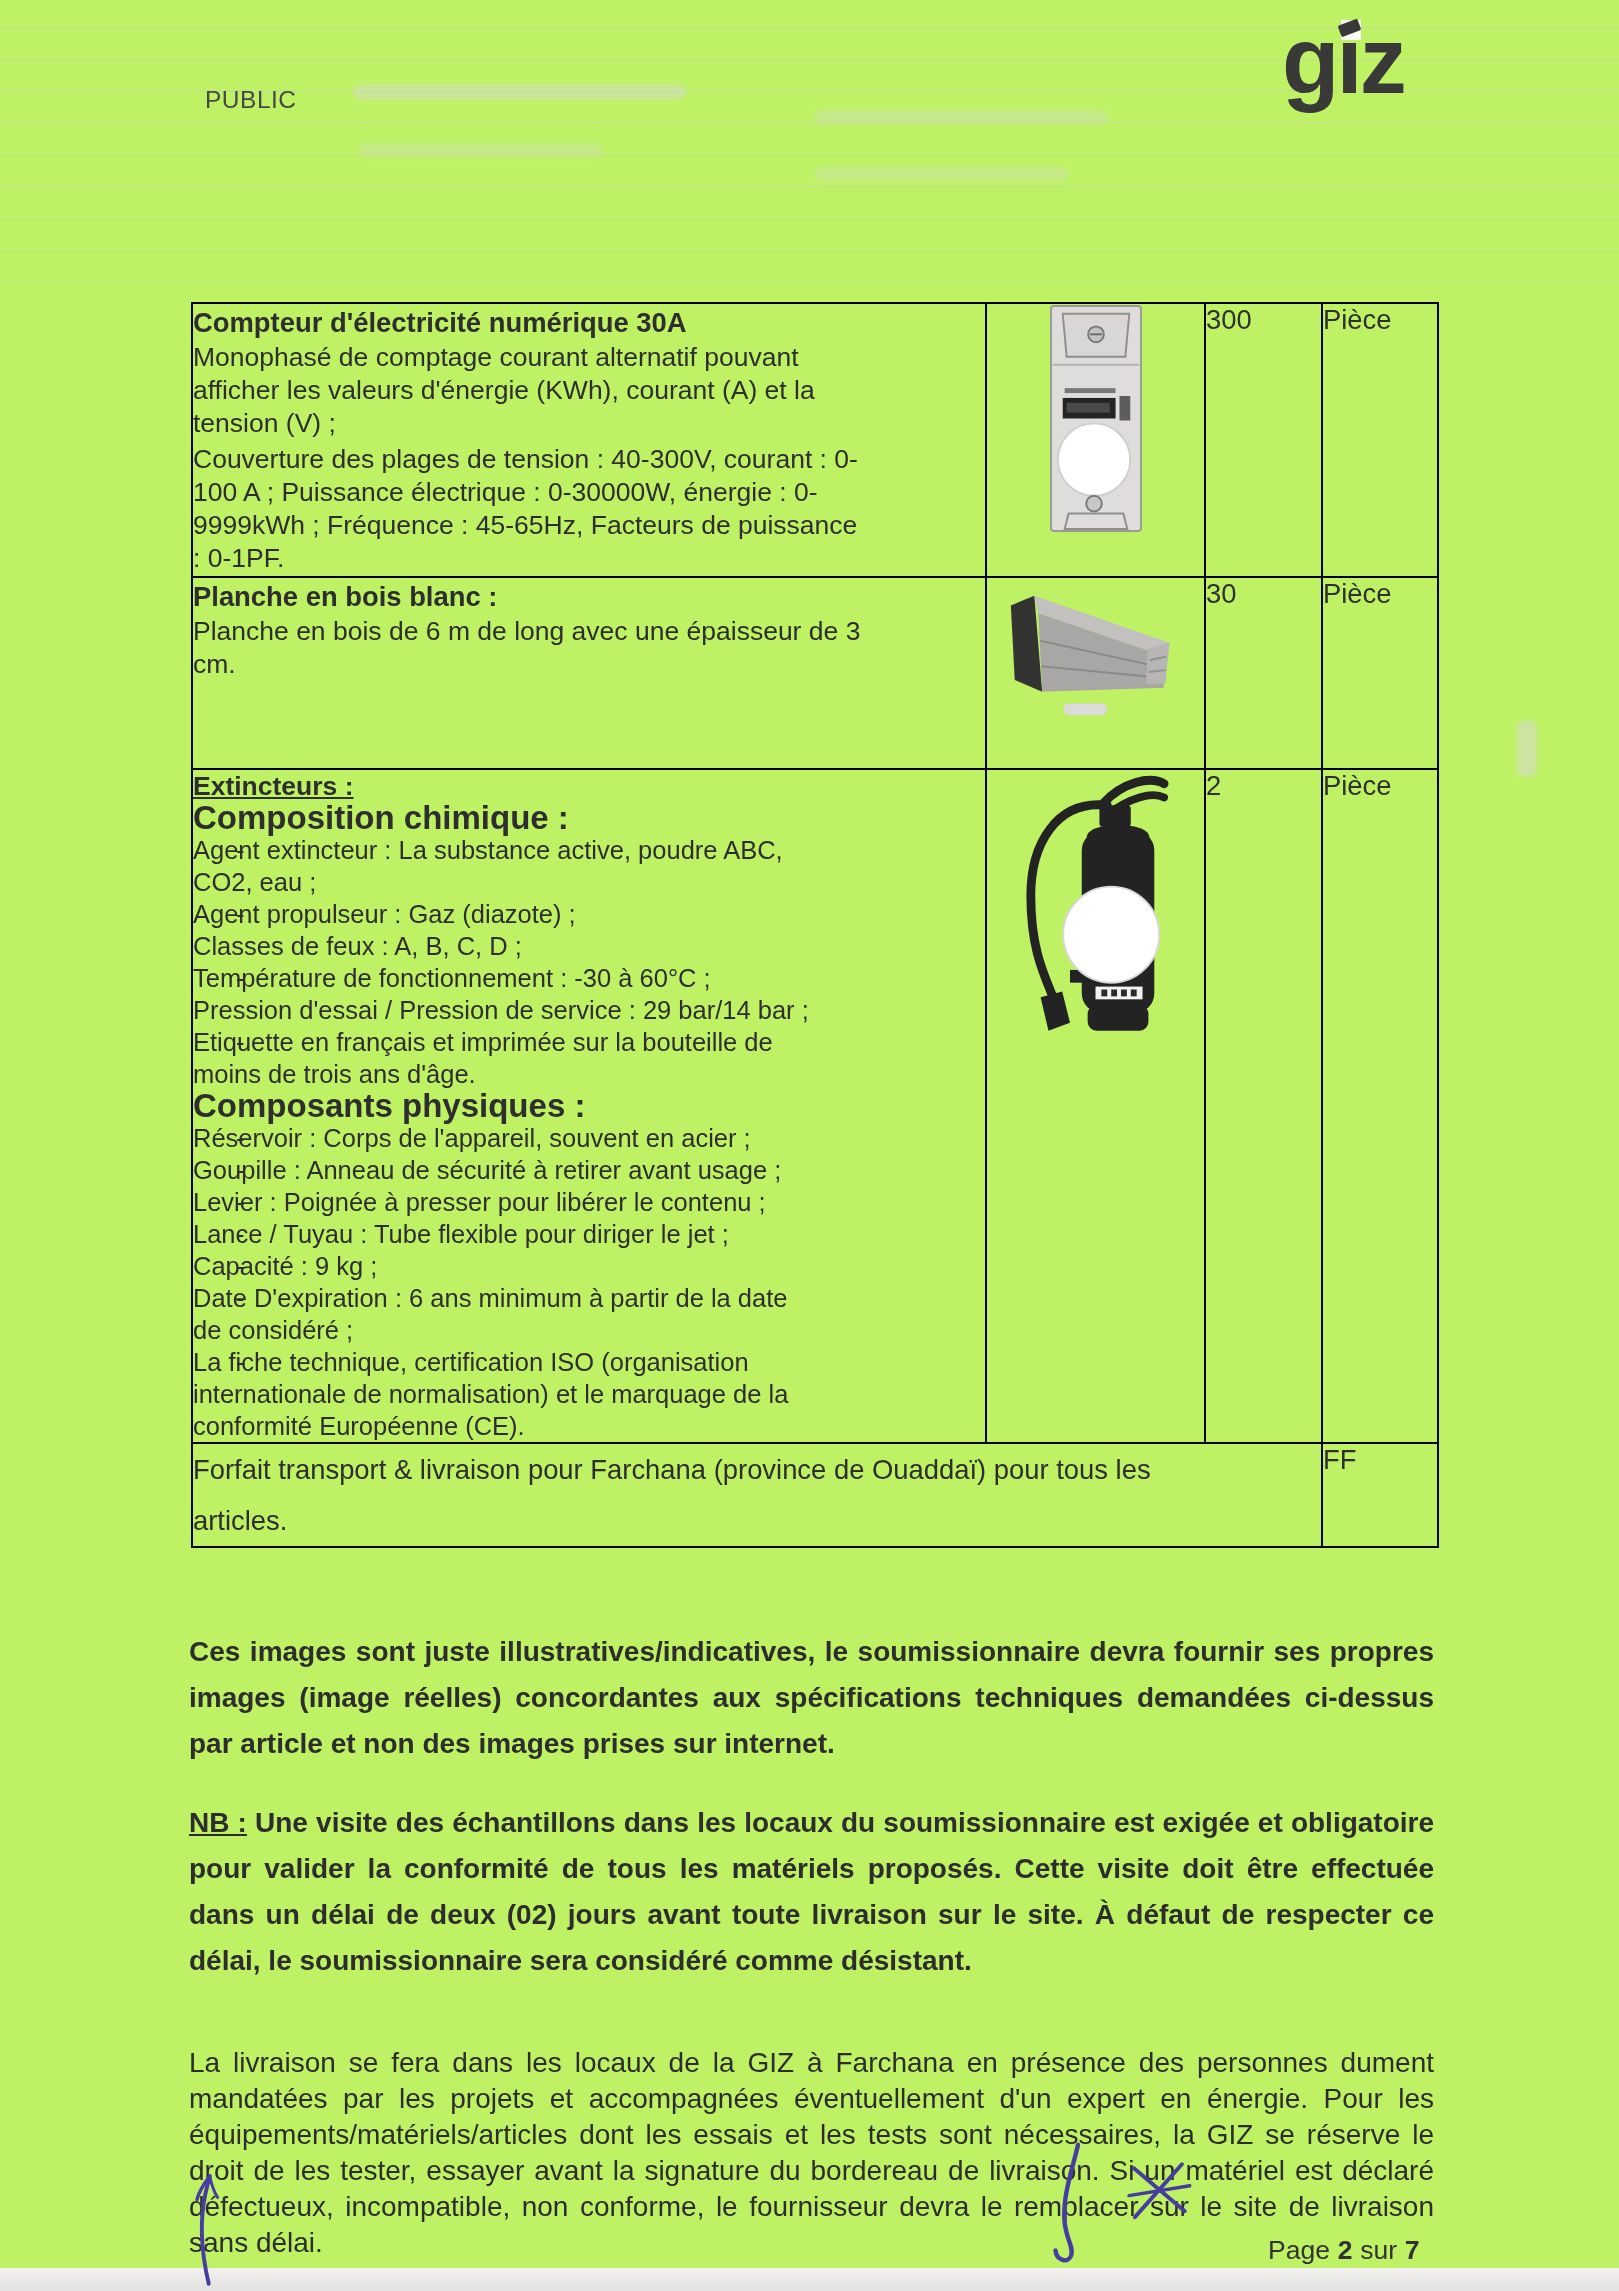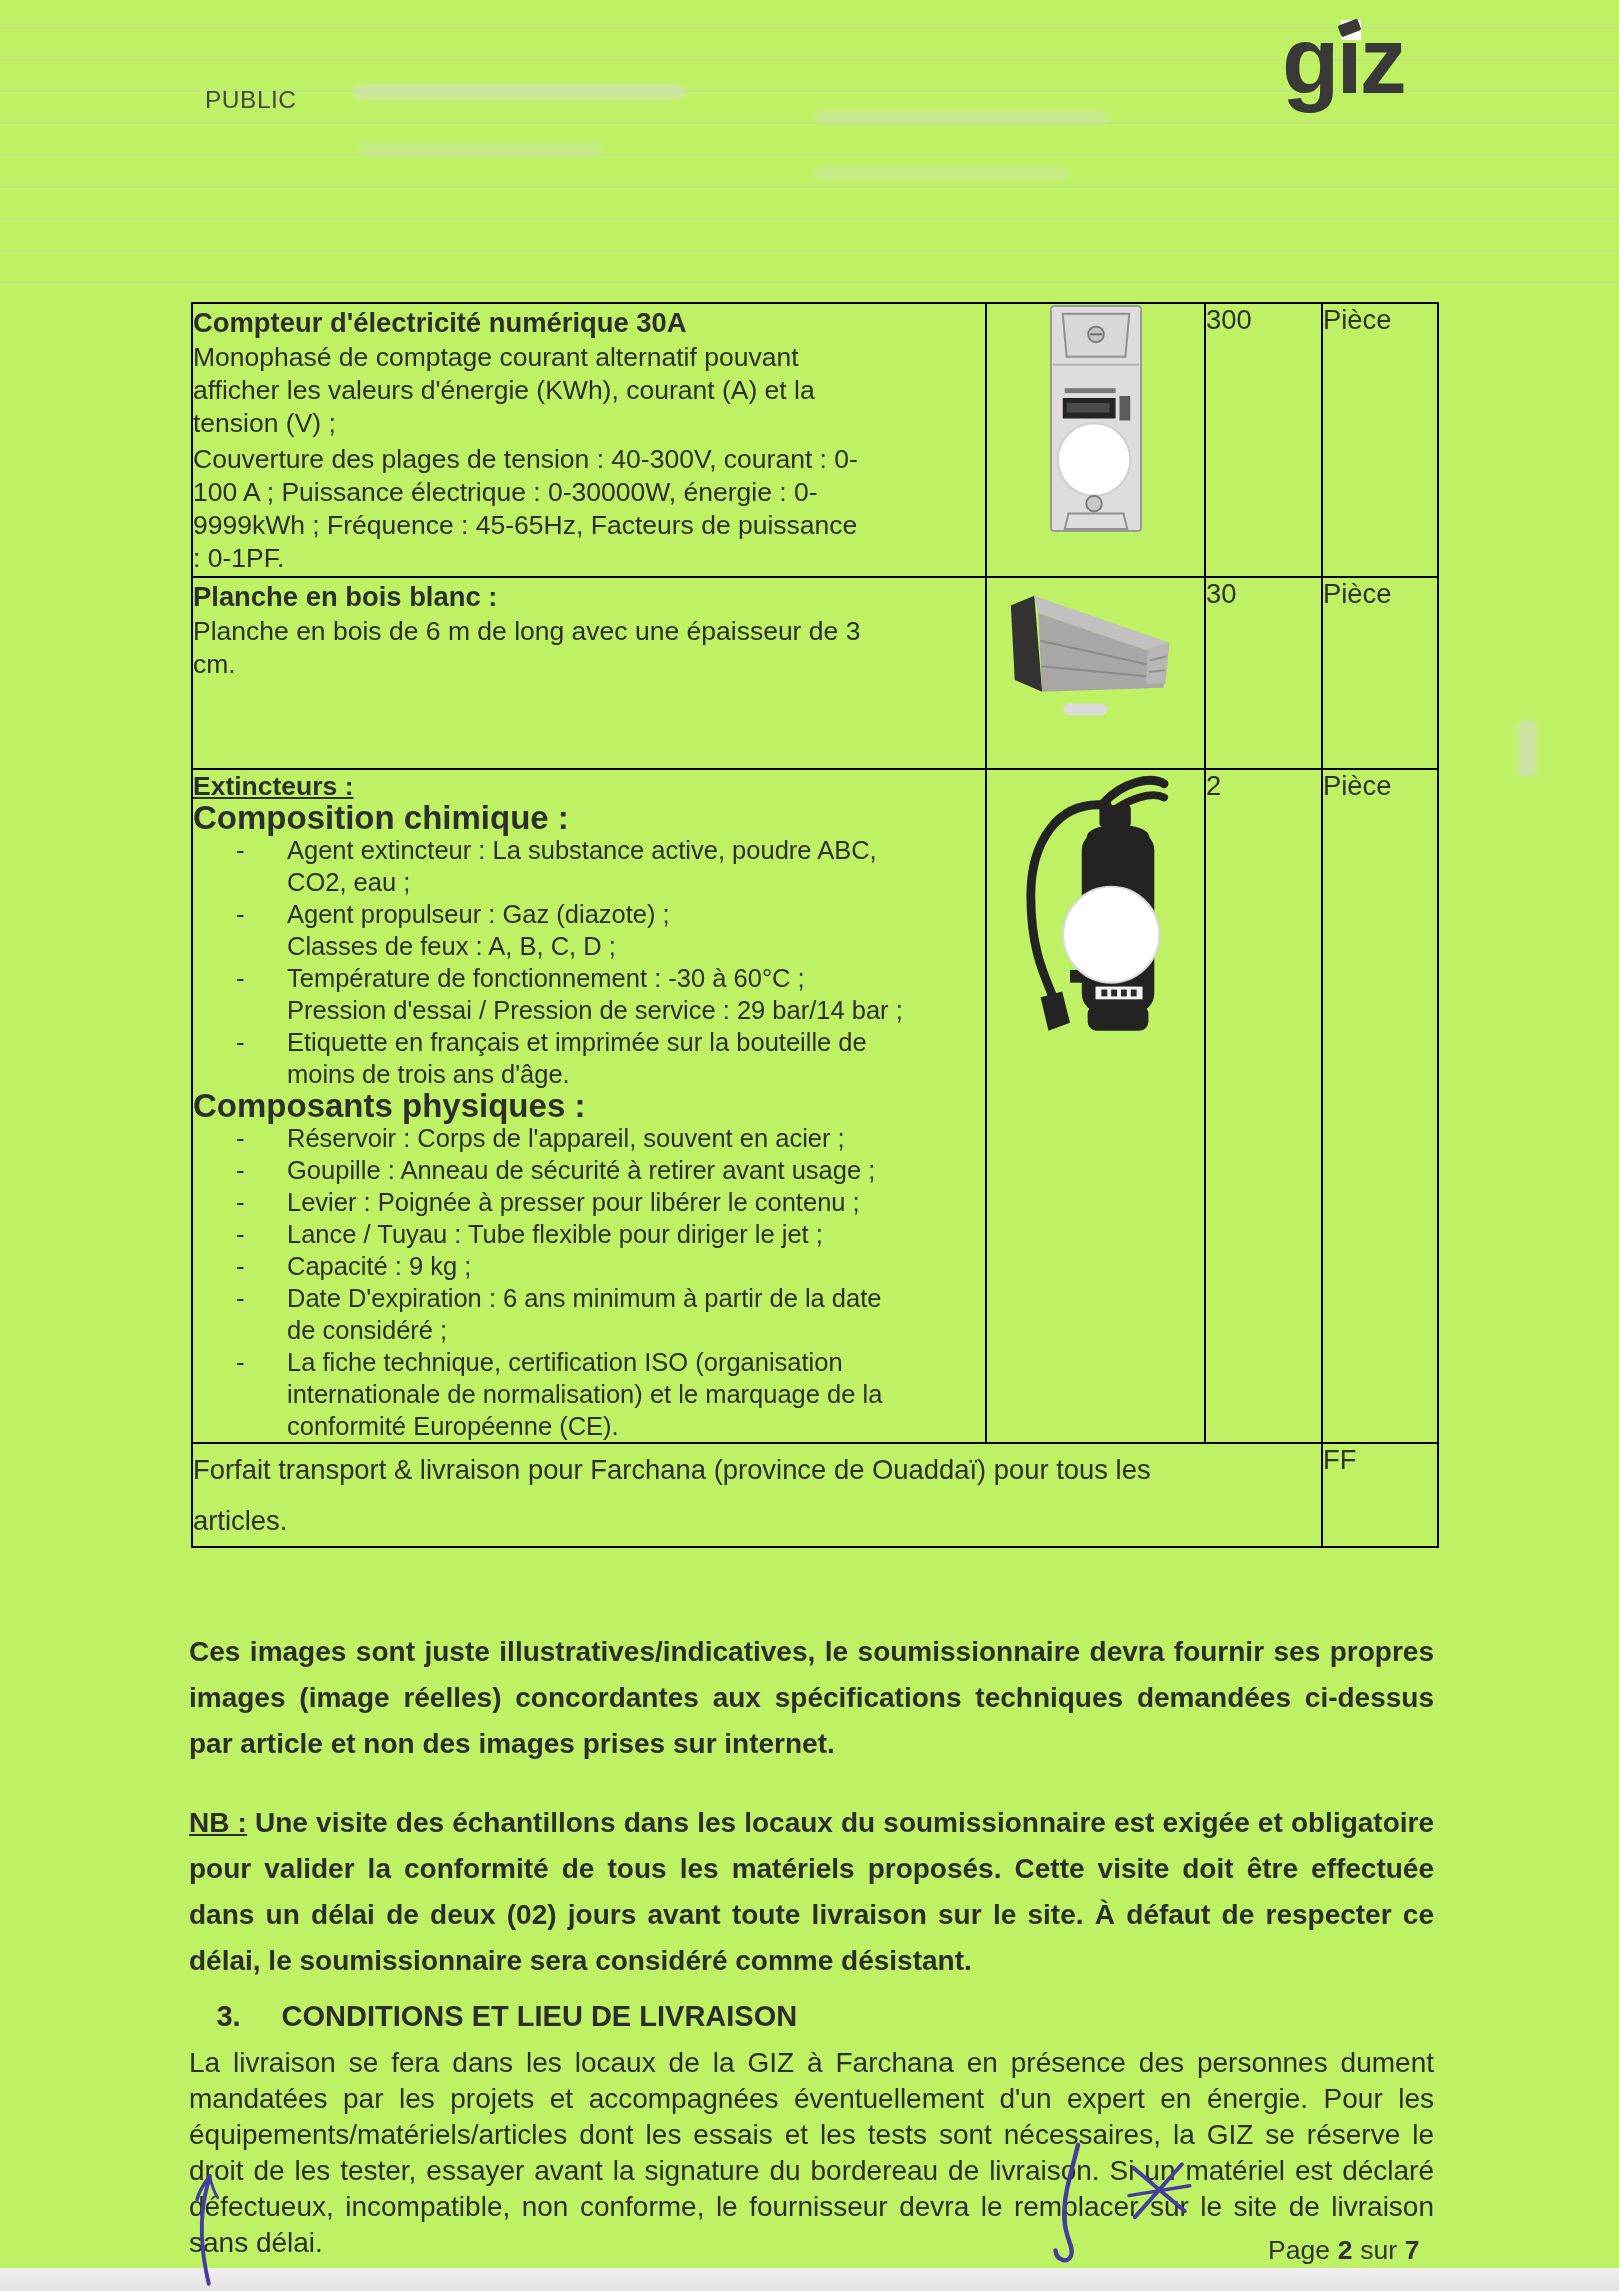--- a/index.html
+++ b/index.html
@@ -29,21 +29,21 @@
   .line{white-space:nowrap;}
   .blockB{margin-top:2.9px;}
   .plank-pad{padding-top:55px;}
   .section-cell{text-align:center;font-weight:bold;font-size:27.4px;padding-top:2.9px;vertical-align:middle;}
   .qty-cell{font-size:27.4px;padding:9.8px 0 0 17.6px;}
   .unit-cell{font-size:27.4px;padding:9.8px 0 0 15.7px;}
   .img-cell{text-align:center;padding-top:5.9px;}
   .ext-desc{padding:7.8px 5.9px 7.8px 14.7px;font-size:25.5px;line-height:32px;color:#2e2e2e;}
   .ext-title{font-weight:bold;font-size:26.5px;text-decoration:underline;}
   .ext-sub{font-weight:bold;font-size:33px;}
-  .b-item{position:relative;padding-left:94px;}
+  .b-item{position:relative;}
   .b-item::before{content:"-";position:absolute;left:43px;top:0;}
   .forfait-cell{padding:11.8px 9.8px 0 14.7px;font-size:27.4px;line-height:51px;color:#2e2e2e;}
   .ff-cell{font-size:27.4px;padding:13.7px 0 0 15.7px;}
 
   
   .para{position:absolute;left:189px;width:1245px;text-align:justify;color:#2d2d2d;}
   .p-bold{font-size:28px;line-height:46px;font-weight:bold;}
   #p-images{top:1629px;}
   #p-nb{top:1800px;}
   .nb-label{text-decoration:underline;}
@@ -231,23 +231,20 @@
     </tr>
   </tbody>
     </table>
 
   <div class="para p-bold" id="p-images">Ces images sont juste illustratives/indicatives, le soumissionnaire devra fournir ses propres images (image réelles) concordantes aux spécifications techniques demandées ci-dessus par article et non des images prises sur internet.</div>
 
   <div class="para p-bold" id="p-nb">
     <span class="nb-label">NB :</span><span> Une visite des échantillons dans les locaux du soumissionnaire est exigée et obligatoire pour valider la conformité de tous les matériels proposés. Cette visite doit être effectuée dans un délai de deux (02) jours avant toute livraison sur le site. À défaut de respecter ce délai, le soumissionnaire sera considéré comme désistant.</span>
   </div>
 
-  <div id="h-sec3">
-    <span class="h-num">3.</span><span class="h-title">CONDITIONS ET LIEU DE LIVRAISON</span>
-  </div>
 
   <div class="para" id="p-delivery">La livraison se fera dans les locaux de la GIZ à Farchana en présence des personnes dument mandatées par les projets et accompagnées éventuellement d'un expert en énergie. Pour les équipements/matériels/articles dont les essais et les tests sont nécessaires, la GIZ se réserve le droit de les tester, essayer avant la signature du bordereau de livraison. Si un matériel est déclaré défectueux, incompatible, non conforme, le fournisseur devra le remplacer sur le site de livraison sans délai.</div>
 
   <svg class="ink-overlay" viewBox="0 0 1652 2338">
     <path d="M213 2330 C 205 2296 204 2262 210 2236 L 214 2220" fill="none" stroke="#453da0" stroke-width="4" stroke-linecap="round"></path>
     <path d="M214 2220 C 208 2228 203 2236 201 2244" fill="none" stroke="#453da0" stroke-width="3.5" stroke-linecap="round"></path>
     <path d="M214 2220 C 216 2230 219 2237 222 2242" fill="none" stroke="#453da0" stroke-width="3" stroke-linecap="round"></path>
     <path d="M1100 2188 C 1094 2214 1085 2238 1086 2263 C 1087 2285 1096 2291 1093 2301 C 1090 2310 1078 2306 1077 2296" fill="none" stroke="#453da0" stroke-width="4.5" stroke-linecap="round"></path>
     <path d="M1157 2212 L 1209 2256" fill="none" stroke="#453da0" stroke-width="4" stroke-linecap="round"></path>
     <path d="M1206 2208 L 1158 2262" fill="none" stroke="#453da0" stroke-width="4" stroke-linecap="round"></path>

